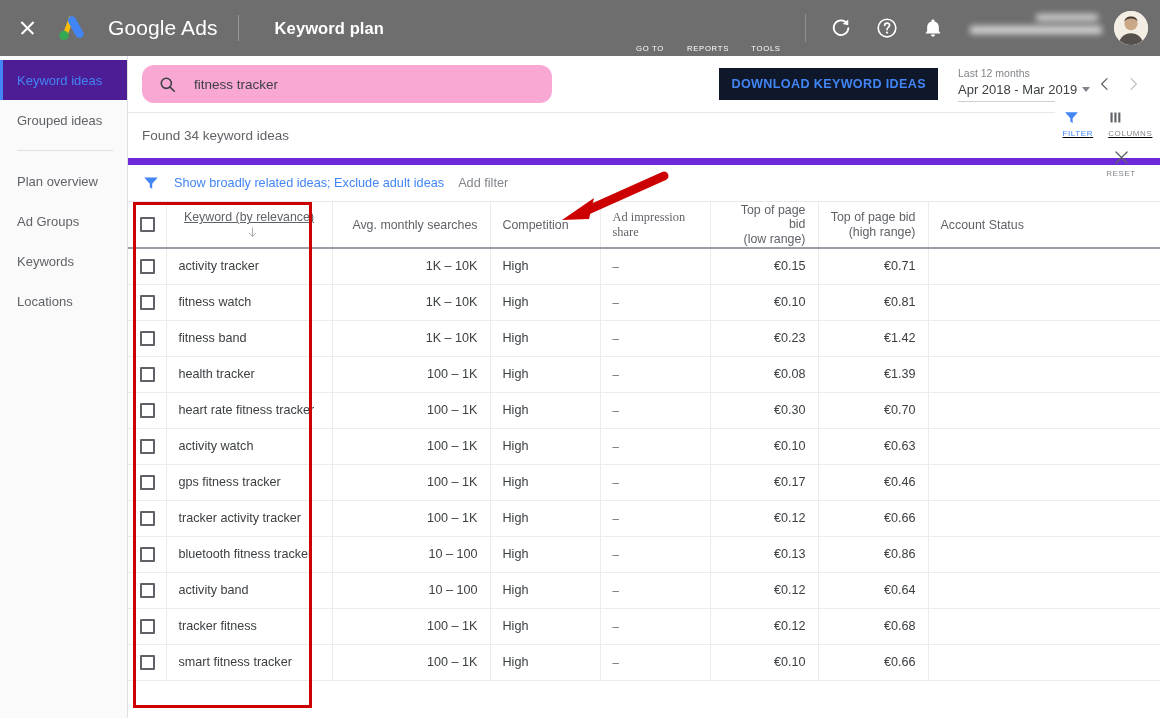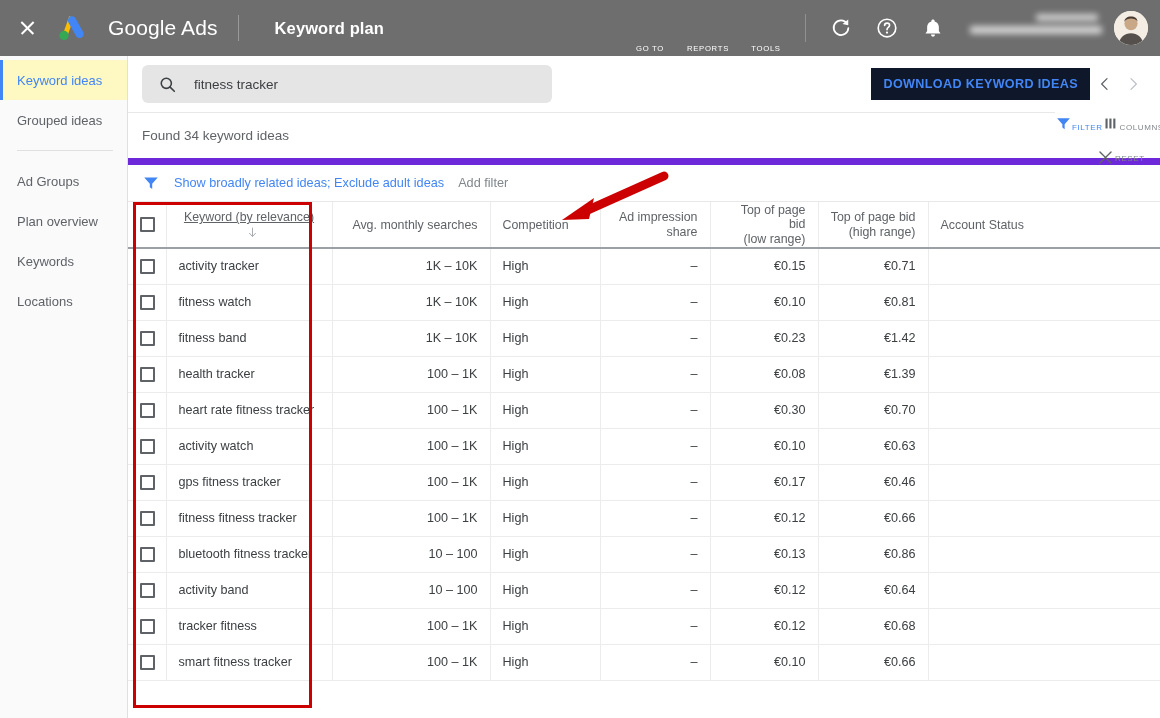--- a/index.html
+++ b/index.html
@@ -76,38 +76,38 @@
   
   .sidebar {
     position: absolute; left: 0; top: 56px; width: 128px; height: 662px;
     background: #fafafa; border-right: 1px solid #e0e0e0;
     padding-top: 4px;
   }
   .side-item {
     height: 40px; display: flex; align-items: center; padding-left: 17px;
     font-size: 13px; color: #5f6368; cursor: pointer; position: relative;
   }
-  .side-item.active { background: #fef9c3; color: #4285f4; }
+  .side-item.active { background: #4c1d95; color: #4285f4; }
   .side-item.active::before {
     content: ""; position: absolute; left: 0; top: 0; width: 3px; height: 100%;
     background: #4285f4;
   }
   .side-divider {
     height: 1px; background: #e0e0e0; margin: 10px 14px 10px 17px;
   }
 
   
   .content { position: absolute; left: 128px; top: 56px; width: 1032px; height: 662px; background: #fff; }
 
   .searchrow {
     position: relative; height: 57px; border-bottom: 1px solid #e8e8e8;
     display: flex; align-items: center; padding: 0 14px;
   }
   .searchbox {
-    width: 410px; height: 38px; background: #e5e5e5; border-radius: 6px;
+    width: 410px; height: 38px; background: #f9a8d4; border-radius: 12px;
     display: flex; align-items: center; padding-left: 16px; cursor: text;
   }
   .searchbox .sval { font-size: 13.5px; color: #3c4043; margin-left: 17px; }
 
   .download-btn {
     margin-left: auto; background: #0f172a; color: #4285f4;
     font-size: 12.6px; font-weight: bold; letter-spacing: 0.35px;
     padding: 9px 12px; cursor: pointer; white-space: nowrap;
   }
   .daterange { margin-left: 20px; width: 132px; position: relative; cursor: pointer; }
@@ -137,26 +137,26 @@
   }
   .filter-links { margin-left: 14px; font-size: 12.7px; color: #4285f4; cursor: pointer; }
   .add-filter { margin-left: 14px; font-size: 12.7px; color: #80868b; cursor: pointer; }
 
   
   .tr-tools {
     position: absolute; right: 0; top: 45px; width: 105px; height: 44px;
     display: flex; align-items: center; justify-content: space-around;
     background: #fff; z-index: 4;
   }
-  .trtool { display: flex; flex-direction: row; align-items: flex-end; cursor: pointer; }
+  .trtool { display: flex; flex-direction: column; align-items: flex-start; cursor: pointer; text-decoration: underline; }
   .trtool .lbl { font-size: 8px; letter-spacing: .6px; margin-top: 3px; color: #80868b; }
   .trtool.blue .lbl { color: #4285f4; }
   .reset-btn {
     position: absolute; right: 14px; top: 92px; width: 50px;
-    display: flex; flex-direction: row; align-items: center; cursor: pointer; z-index: 4;
+    display: flex; flex-direction: column; align-items: center; cursor: pointer; z-index: 4;
   }
   .reset-btn .lbl { font-size: 8px; letter-spacing: .6px; color: #80868b; margin-top: 2px; }
 
   
   .tablewrap { position: relative; }
   table.kt { width: 1032px; border-collapse: collapse; table-layout: fixed; }
   table.kt th {
     font-weight: normal; font-size: 12.4px; color: #5f6368;
     vertical-align: middle; padding: 0 12px; height: 46px;
     border-bottom: 2px solid #9aa0a6; border-right: 1px solid #ececec;
@@ -165,21 +165,21 @@
   table.kt td {
     font-size: 12.6px; color: #3c4043; height: 36px; padding: 0 12px;
     border-bottom: 1px solid #ececec; border-right: 1px solid #ececec;
     vertical-align: middle;
   }
   th.cb, td.cb { width: 38px; padding: 0 0 0 14px; border-right: none; }
   th.kw, td.kw { width: 166px; padding-left: 6px; border-right: 1px solid #ececec; }
   th.kw { font-weight: bold; color: #3c4043; text-decoration: underline; }
   th.ams, td.ams { width: 158px; text-align: right; }
   th.comp, td.comp { width: 110px; text-align: left; }
-  th.ais, td.ais { width: 110px; text-align: right; }
+  th.ais, td.ais { width: 110px; text-align: left; font-family: Liberation Serif, serif; }
   th.bidlo, td.bidlo { width: 108px; text-align: right; }
   th.bidhi, td.bidhi { width: 110px; text-align: right; }
   th.acct, td.acct { width: 232px; text-align: left; border-right: none; }
   th .two { display: block; line-height: 14.5px; }
   .sortarrow { display: inline-block; margin-left: 6px; vertical-align: middle; }
 
   .ckbox {
     width: 15px; height: 15px; border: 2px solid #5f6368; border-radius: 1px;
     background: #fff; cursor: pointer; display: block;
   }
@@ -278,24 +278,24 @@
 
   <div class="sidebar">
     <div class="side-item active">
       <span>Keyword ideas</span>
     </div>
     <div class="side-item">
       <span>Grouped ideas</span>
     </div>
     <div class="side-divider"></div>
     <div class="side-item">
+      <span>Plan overview</span>
+    </div>
+    <div class="side-item">
       <span>Ad Groups</span>
-    </div>
-    <div class="side-item">
-      <span>Plan overview</span>
     </div>
     <div class="side-item">
       <span>Keywords</span>
     </div>
     <div class="side-item">
       <span>Locations</span>
     </div>
   </div>
 
   <div class="content">
@@ -304,20 +304,27 @@
       <div class="searchbox">
         <svg width="19" height="19" viewBox="0 0 24 24">
           <circle cx="10.5" cy="10.5" r="6.4" fill="none" stroke="#3c4043" stroke-width="2"></circle>
           <line x1="15.3" y1="15.3" x2="20.6" y2="20.6" stroke="#3c4043" stroke-width="2" stroke-linecap="round"></line>
         </svg>
         <span class="sval" title="Enter a keyword">fitness tracker</span>
       </div>
 
       <div class="download-btn">DOWNLOAD KEYWORD IDEAS</div>
 
+      <div class="daterange">
+        <div class="dr-top">Last 12 months</div>
+        <div class="dr-main">
+          <span>Apr 2018 - Mar 2019</span>
+          <span class="dr-caret"></span>
+        </div>
+      </div>
 
       <div class="chev">
         <svg width="16" height="16" viewBox="0 0 24 24">
           <polyline points="15,4 7,12 15,20" fill="none" stroke="#5f6368" stroke-width="1.9" stroke-linecap="round" stroke-linejoin="round"></polyline>
         </svg>
       </div>
       <div class="chev">
         <svg width="16" height="16" viewBox="0 0 24 24">
           <polyline points="9,4 17,12 9,20" fill="none" stroke="#bdc1c6" stroke-width="1.9" stroke-linecap="round" stroke-linejoin="round"></polyline>
         </svg>
@@ -479,21 +486,21 @@
               <td class="comp">High</td>
               <td class="ais">–</td>
               <td class="bidlo">€0.17</td>
               <td class="bidhi">€0.46</td>
               <td class="acct"></td>
             </tr>
             <tr>
               <td class="cb">
                 <span class="ckbox"></span>
               </td>
-              <td class="kw">fitness fitness tracker</td>
+              <td class="kw">tracker activity tracker</td>
               <td class="ams">100 – 1K</td>
               <td class="comp">High</td>
               <td class="ais">–</td>
               <td class="bidlo">€0.12</td>
               <td class="bidhi">€0.66</td>
               <td class="acct"></td>
             </tr>
             <tr>
               <td class="cb">
                 <span class="ckbox"></span>

